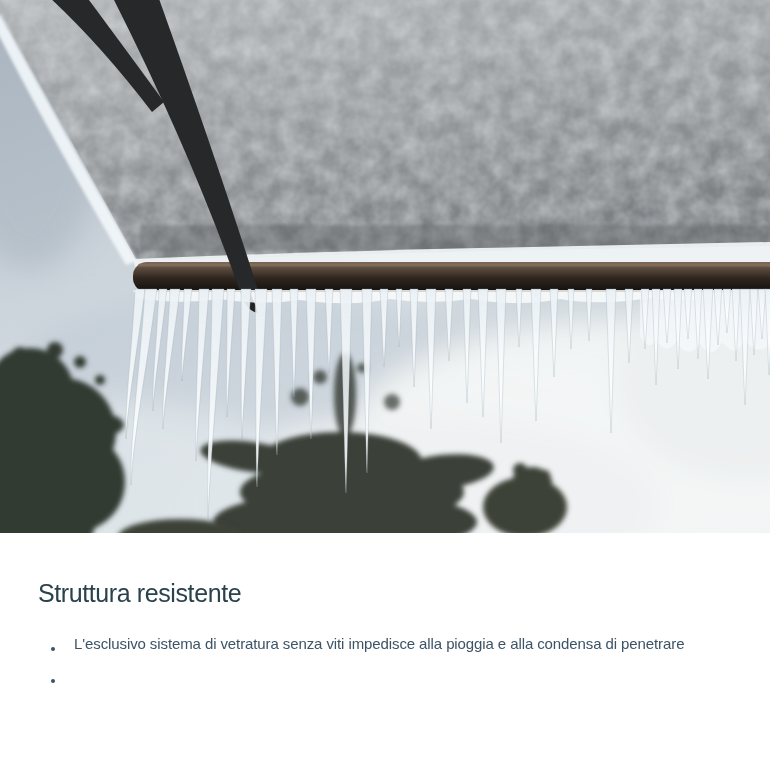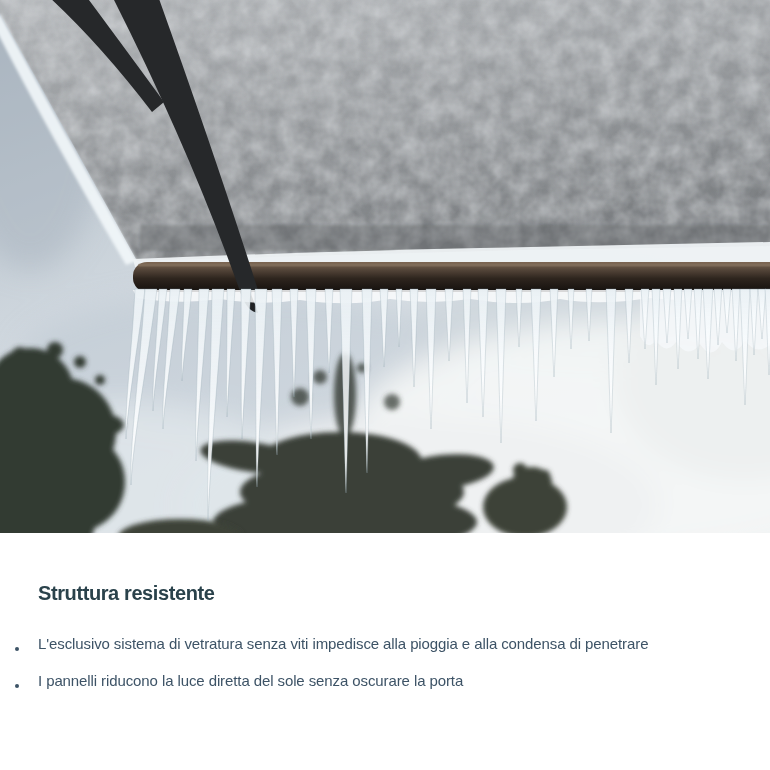--- a/index.html
+++ b/index.html
@@ -1,24 +1,24 @@
 <!DOCTYPE html>
 <html><head>
 <meta charset="utf-8">
 <style>
   html,body{margin:0;padding:0;background:#ffffff;}
   body{width:770px;height:770px;font-family:"Liberation Sans",sans-serif;overflow:hidden;}
   .stage{position:relative;width:770px;height:770px;background:#fff;}
   .photo-wrap{position:absolute;top:0;left:0;width:770px;height:533px;overflow:hidden;}
   .photo-wrap svg{display:block;}
   .content{position:absolute;top:533px;left:0;width:770px;height:237px;background:#fff;box-sizing:border-box;padding:46px 10px 0 38px;}
-  .heading{margin:0;font-size:20px;line-height:28px;font-weight:700;letter-spacing:-0.4px;color:#2a424b;}
+  .heading{margin:0;font-size:25px;line-height:28px;font-weight:400;letter-spacing:-0.4px;color:#2a424b;}
   .bullets{list-style:none;margin:26px 0 0 0;padding:0;}
   .bullets li{display:flex;align-items:center;margin-bottom:15px;white-space:nowrap;
-              font-size:15px;line-height:22px;letter-spacing:-0.1px;color:#3d5366;}
+              font-size:15px;line-height:22px;letter-spacing:-0.1px;color:#3d5366;margin-left:36px;}
   .dot{flex:0 0 auto;width:4px;height:4px;border-radius:50%;background:#3d5366;margin:9px 19px 0 -23px;}
   .btxt{flex:0 0 auto;}
 </style>
 </head>
 <body>
 
 <div class="stage">
 
   <div class="photo-wrap">
     <svg width="770" height="533" viewBox="0 0 770 533" xmlns="http://www.w3.org/2000/svg">
@@ -186,17 +186,16 @@
 
   <div class="content">
     <h1 class="heading">Struttura resistente</h1>
     <ul class="bullets">
       <li>
         <span class="dot"></span>
         <span class="btxt">L'esclusivo sistema di vetratura senza viti impedisce alla pioggia e alla condensa di penetrare</span>
       </li>
       <li>
         <span class="dot"></span>
-        <span class="btxt">I pannelli riducono la luce diretta del sole senza oscurare la porta</span>
       </li>
     </ul>
   </div>
 </div>
 
 </body></html>

